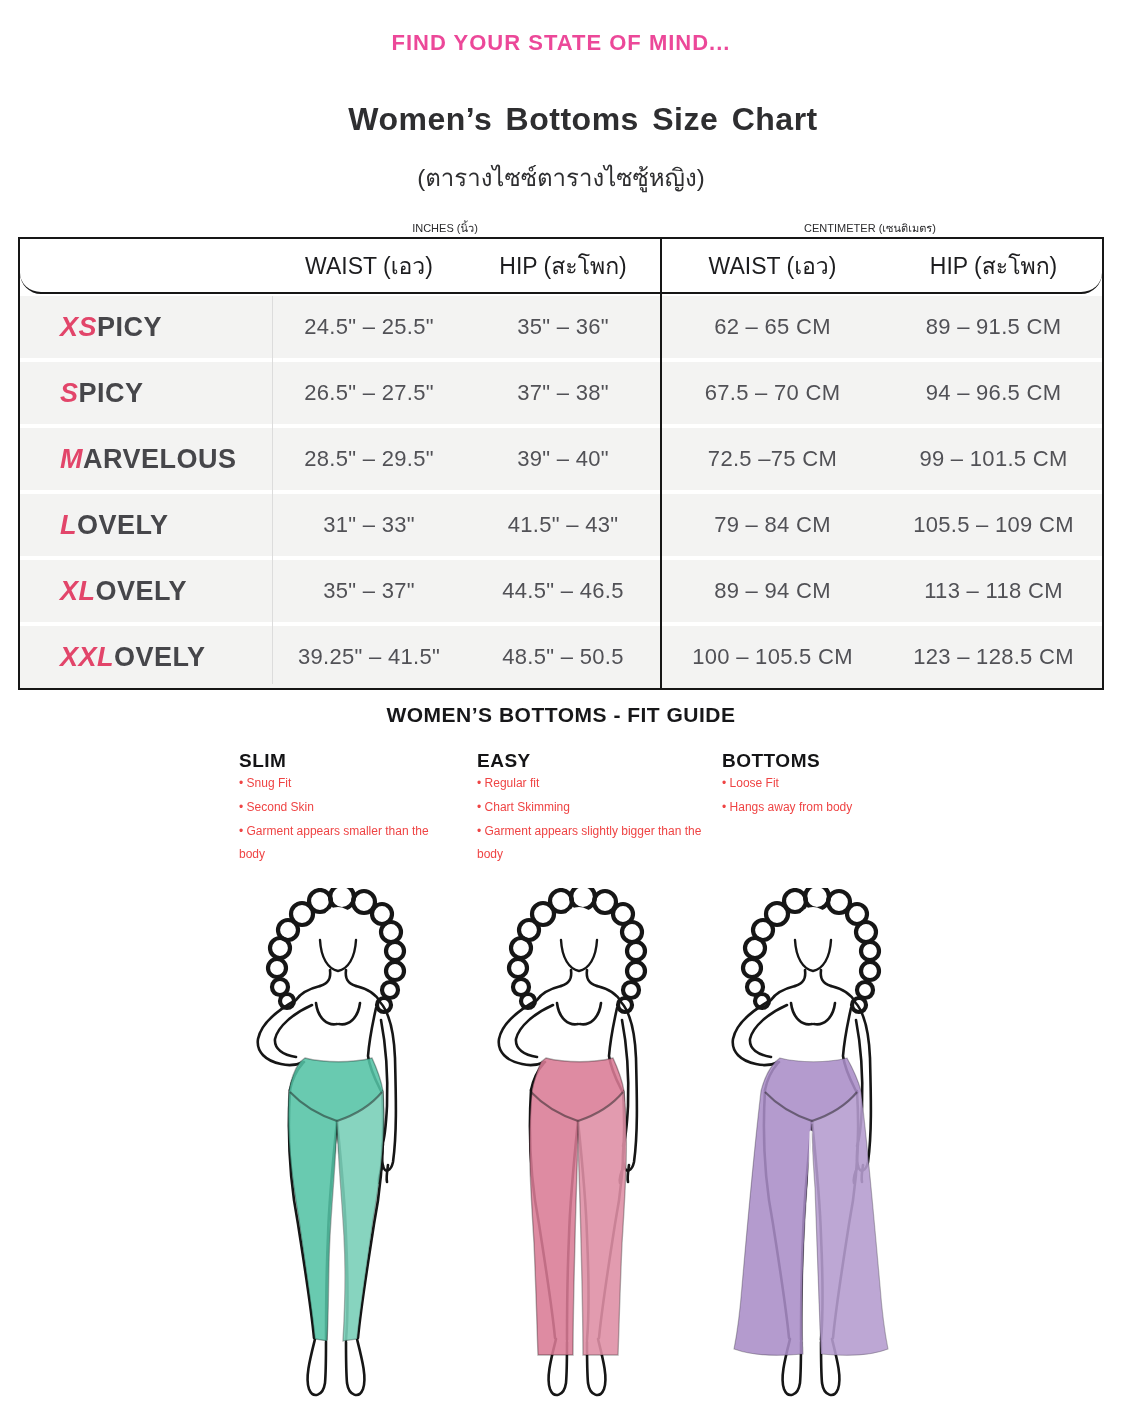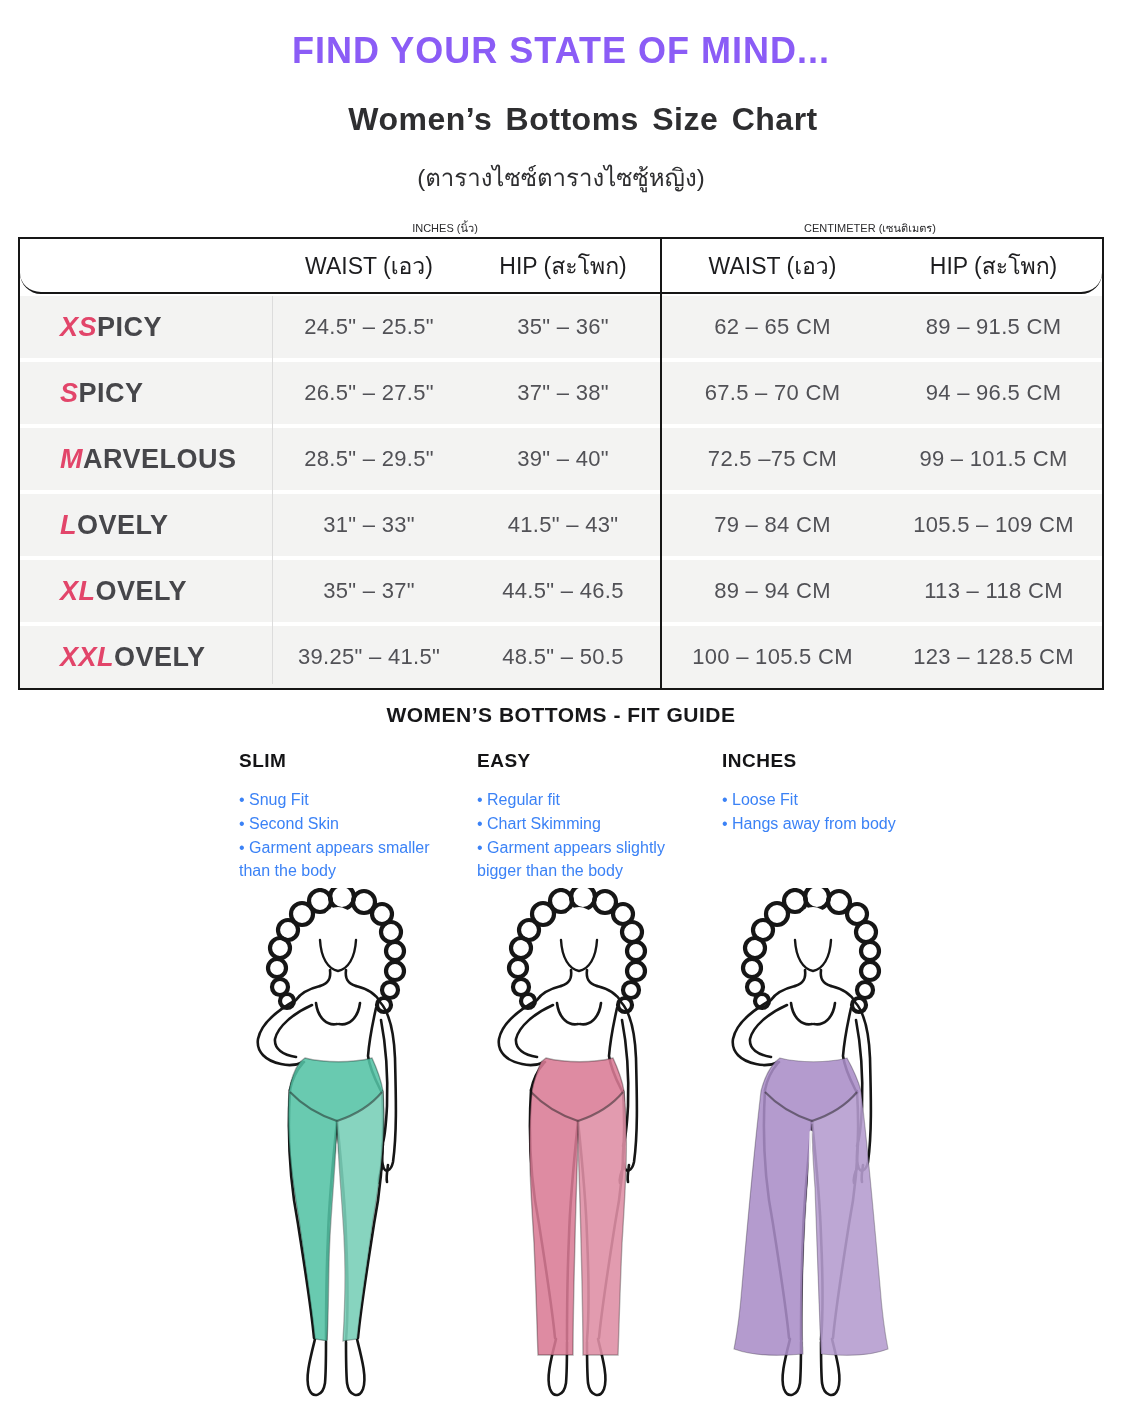--- a/index.html
+++ b/index.html
@@ -3,21 +3,21 @@
 <meta charset="utf-8">
 <style>
   * { margin:0; padding:0; box-sizing:border-box; }
   html,body { background:#ffffff; }
   .page {
     position:relative; width:1122px; height:1421px; background:#ffffff;
     font-family:"Liberation Sans", sans-serif; overflow:hidden;
   }
   .main-title {
     position:absolute; top:30px; left:0; width:100%; text-align:center;
-    font-size:36px; font-weight:bold; letter-spacing:1px; color:#8b5cf6;
+    font-size:22px; font-weight:bold; letter-spacing:1px; color:#ec4899;
   }
   .sub-title {
     position:absolute; top:101px; left:0; width:100%; text-align:center;
     font-size:32px; font-weight:bold; letter-spacing:0.5px; word-spacing:4px; color:#2e2e30;padding-left:44px;
   }
   .thai-title {
     position:absolute; top:158px; left:0; width:100%; text-align:center;
     font-size:24px; color:#2e2e30;
   }
   .unit-label { position:absolute; top:219px; font-size:11px; color:#2b2b2d; text-align:center; }
@@ -51,22 +51,22 @@
 
   
   .fit-title {
     position:absolute; top:703px; left:0; width:100%; text-align:center;
     font-size:21px; font-weight:bold; letter-spacing:0.5px; color:#171719;
   }
   .fit-col { position:absolute; top:750px; }
   .fit-col-slim { left:239px; width:210px; }
   .fit-col-easy { left:477px; width:230px; }
   .fit-col-relaxed { left:722px; width:215px; }
-  .fit-col-title { font-size:19px; font-weight:bold; color:#141416; margin-bottom:16px; letter-spacing:0.5px; }
-  .fit-bullet { font-size:16px; color:#3b82f6; line-height:23px; margin-bottom:1px; }
+  .fit-col-title { font-size:19px; font-weight:bold; color:#141416; letter-spacing:0.5px; }
+  .fit-bullet { font-size:12px; color:#ef4444; line-height:23px; margin-bottom:1px; }
 
   
   .figure { position:absolute; top:888px; width:250px; height:532px; }
   .fig-slim { left:230px; }
   .fig-easy { left:471px; }
   .fig-relaxed { left:705px; }
 </style>
 </head>
 <body>
 
@@ -165,21 +165,21 @@
     <div class="fit-bullet">• Second Skin</div>
     <div class="fit-bullet">• Garment appears smaller than the body</div>
   </div>
   <div class="fit-col fit-col-easy">
     <div class="fit-col-title">EASY</div>
     <div class="fit-bullet">• Regular fit</div>
     <div class="fit-bullet">• Chart Skimming</div>
     <div class="fit-bullet">• Garment appears slightly bigger than the body</div>
   </div>
   <div class="fit-col fit-col-relaxed">
-    <div class="fit-col-title">INCHES</div>
+    <div class="fit-col-title">BOTTOMS</div>
     <div class="fit-bullet">• Loose Fit</div>
     <div class="fit-bullet">• Hangs away from body</div>
   </div>
 
   <svg width="0" height="0" style="position:absolute" aria-hidden="true">
     <defs>
       <g id="figure-body" fill="none" stroke="#161616" stroke-width="2.6" stroke-linecap="round">
         <g stroke-width="4.2">
           <circle cx="72" cy="26" r="11"></circle>
             <circle cx="58" cy="42" r="10"></circle>

